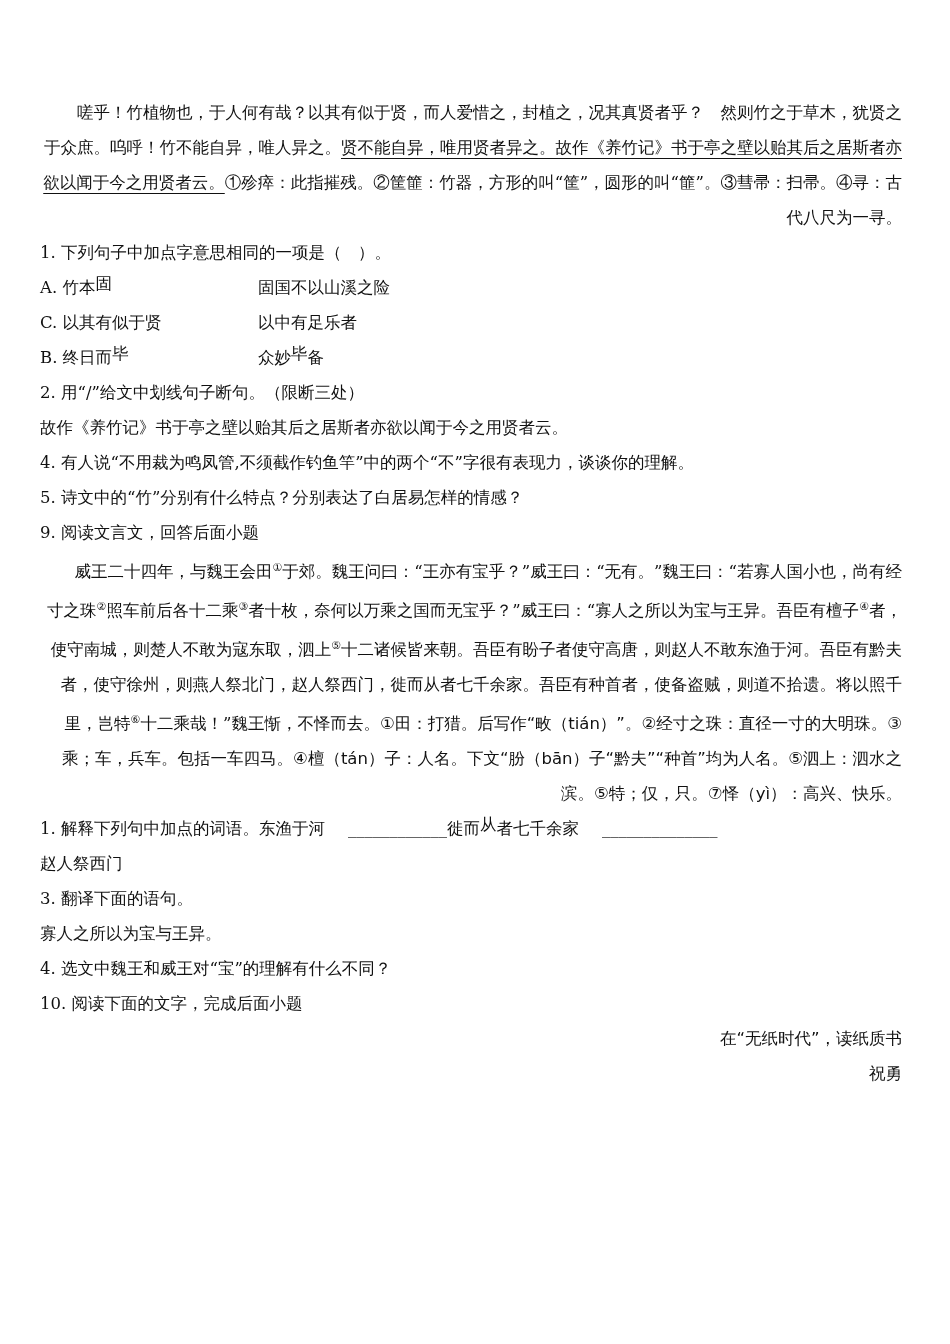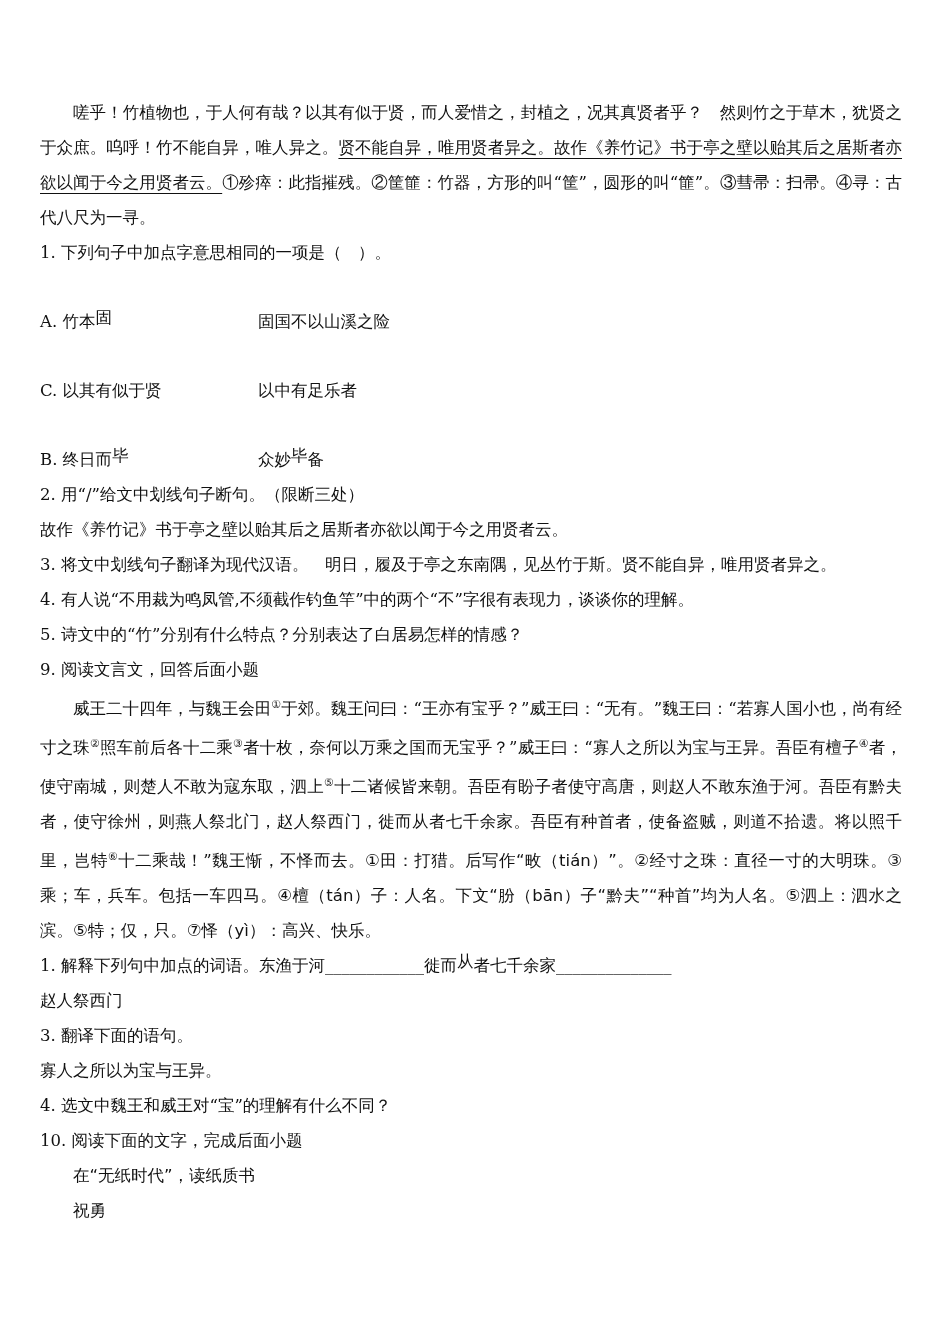--- a/index.html
+++ b/index.html
@@ -15,48 +15,47 @@
     overflow:hidden;
   }
   p.line{
     margin:0;padding:0;
     font-size:16.5px;
     line-height:35px;
     text-align:left;
     word-break:break-all;
   }
   p.just{text-align:justify;}
-  p.indent{text-indent:2em;}
+  p.indent{text-indent:2em;text-align:right;}
   .kai{font-family:"DejaVu Sans","Liberation Sans",sans-serif;}
   .song{font-family:"DejaVu Serif","Liberation Serif",serif;}
   .ul{text-decoration:underline;text-underline-offset:5px;}
   .dot{position:relative;top:-4px;}            
   .supn{font-size:11px;vertical-align:6px;}    
-  .optcol1{display:inline-block;width:218px;margin-top:34px;}  
-  .blank{letter-spacing:0;}
+  .optcol1{display:inline-block;width:218px;}  
+  .blank{letter-spacing:0;margin-left:23px;}
 </style>
 </head>
 <body>
 
 <div class="page">
 
   <p class="line just indent kai"><span>嗟乎！竹植物也，于人何有哉？以其有似于贤，而人爱惜之，封植之，况其真贤者乎？　然则竹之于草木，犹贤之于众庶。呜呼！竹不能自异，唯人异之。</span><span class="ul">贤不能自异，唯用贤者异之。故作《养竹记》书于亭之壁以贻其后之居斯者亦欲以闻于今之用贤者云。</span><span class="song">①殄瘁：此指摧残。②筐篚：竹器，方形的叫“筐”，圆形的叫“篚”。③彗帚：扫帚。④寻：古代八尺为一寻。</span></p>
 
   <p class="line song">1. 下列句子中加点字意思相同的一项是（　）。</p>
 
   <p class="line song opt"><span class="optcol1"><span>A. 竹本</span><span class="dot">固</span></span><span>固国不以山溪之险</span></p>
 
   <p class="line song opt"><span class="optcol1">C. 以其有似于贤</span><span>以中有足乐者</span></p>
 
   <p class="line song opt"><span class="optcol1"><span>B. 终日而</span><span class="dot">毕</span></span><span><span>众妙</span><span class="dot">毕</span><span>备</span></span></p>
 
 
   <p class="line song">2. 用“/”给文中划线句子断句。（限断三处）</p>
   <p class="line song just">故作《养竹记》书于亭之壁以贻其后之居斯者亦欲以闻于今之用贤者云。</p>
-  <p class="line song just">3. 将文中划线句子翻译为现代汉语。　明日，履及于亭之东南隅，见丛竹于斯。贤不能自异，唯用贤者异之。</p>
   <p class="line song just">4. 有人说“不用裁为鸣凤管,不须截作钓鱼竿”中的两个“不”字很有表现力，谈谈你的理解。</p>
   <p class="line song">5. 诗文中的“竹”分别有什么特点？分别表达了白居易怎样的情感？</p>
 
   <p class="line song">9. 阅读文言文，回答后面小题</p>
 
   <p class="line just indent song"><span>威王二十四年，与魏王会田</span><span class="supn">①</span><span>于郊。魏王问曰：“王亦有宝乎？”威王曰：“无有。”魏王曰：“若寡人国小也，尚有经寸之珠</span><span class="supn">②</span><span>照车前后各十二乘</span><span class="supn">③</span><span>者十枚，奈何以万乘之国而无宝乎？”威王曰：“寡人之所以为宝与王异。吾臣有檀子</span><span class="supn">④</span><span>者，使守南城，则楚人不敢为寇东取，泗上</span><span class="supn">⑤</span><span>十二诸候皆来朝。吾臣有盼子者使守高唐，则赵人不敢东渔于河。吾臣有黔夫者，使守徐州，则燕人祭北门，赵人祭西门，徙而从者七千余家。吾臣有种首者，使备盗贼，则道不拾遗。将以照千里，岂特</span><span class="supn">⑥</span><span>十二乘哉！”魏王惭，不怿而去。</span><span class="kai">①田：打猎。后写作“畋（tián）”。②经寸之珠：直径一寸的大明珠。③乘；车，兵车。包括一车四马。④檀（tán）子：人名。下文“朌（bān）子“黔夫”“种首”均为人名。⑤泗上：泗水之滨。⑤特；仅，只。⑦怿（yì）：高兴、快乐。</span></p>
 
   <p class="line song"><span>1. 解释下列句中加点的词语。东渔于河</span><span class="blank">____________</span><span>徙而</span><span class="dot">从</span><span>者七千余家</span><span class="blank">______________</span></p>
 
   <p class="line song">赵人祭西门</p>

